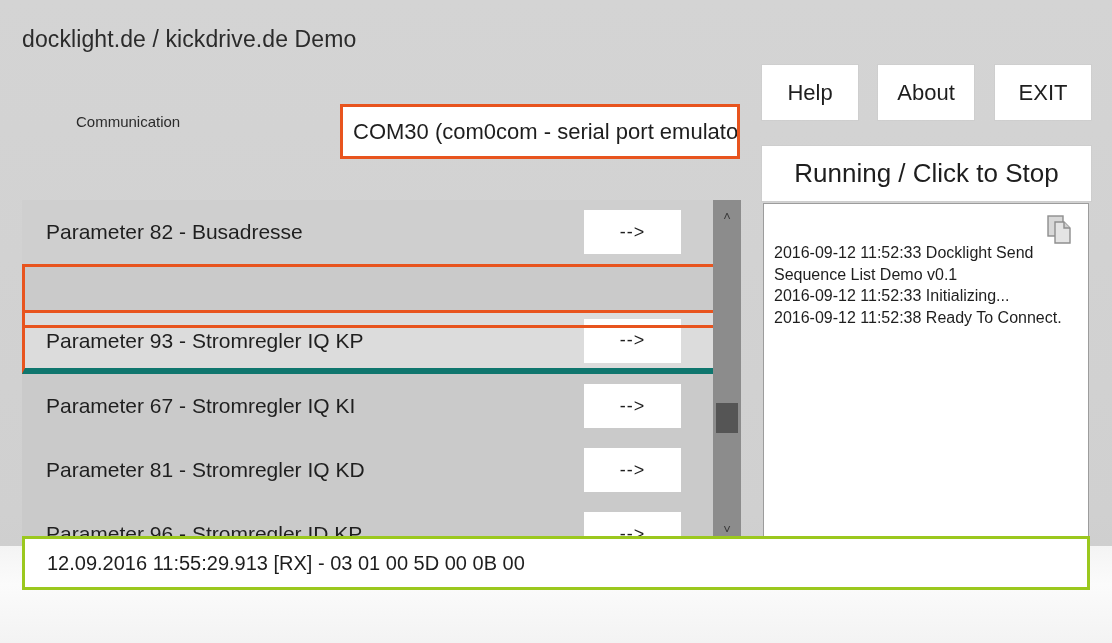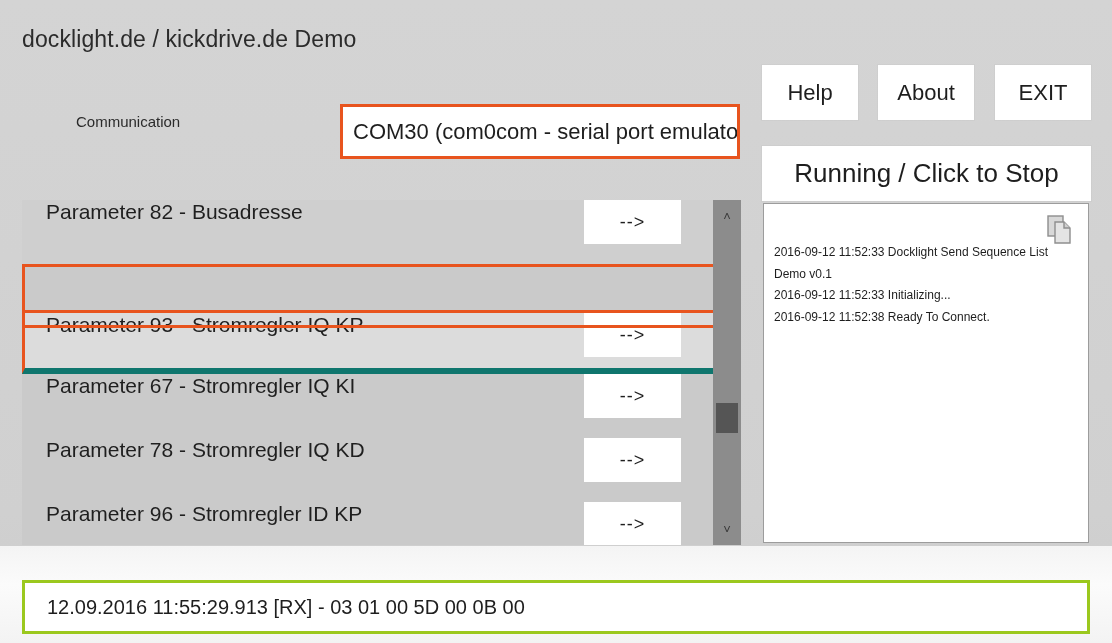--- a/index.html
+++ b/index.html
@@ -110,20 +110,21 @@
     left: 0;
     top: 0;
     width: 691px;
   }
 
   .param-row {
     position: relative;
     height: 64px;
     box-sizing: border-box;
     display: flex;
+    align-items: center;
     background: #cacaca;
     cursor: pointer;
   }
   .param-row.alt { background: #cfcfcf; }
   .param-row.selected {
     background: #dcdcdc;
     border-top: 3px solid #e8541e;
     border-bottom: 6px solid #0f766e;
     border-left: 3px solid #e8541e;
     margin-top: 46px;
@@ -213,21 +214,21 @@
     background: #ffffff;
     border: 1px solid #9c9c9c;
     box-sizing: border-box;
     overflow: hidden;
   }
   #log-text {
     position: absolute;
     left: 10px;
     top: 38px;
     right: 10px;
-    font-size: 12px;
+    font-size: 16px;
     line-height: 21.5px;
     color: #1e1e1e;
     white-space: pre-wrap;
   }
   #copy-icon {
     position: absolute;
     right: 13px;
     top: 11px;
     width: 28px;
     height: 30px;
@@ -239,21 +240,21 @@
     position: absolute;
     left: 0;
     top: 546px;
     width: 1112px;
     height: 97px;
     background: linear-gradient(to bottom, #f4f4f4 0%, #fbfbfb 40%, #f3f3f3 100%);
   }
   #status-bar {
     position: absolute;
     left: 22px;
-    top: 580px;
+    top: 536px;
     width: 1068px;
     height: 54px;
     background: #ffffff;
     border: 3px solid #9bc81e;
     box-sizing: border-box;
     display: flex;
     align-items: center;
     overflow: hidden;
   }
   #status-text {
@@ -291,21 +292,21 @@
         </div>
         <div class="param-row selected">
           <span class="pname">Parameter 93 - Stromregler IQ KP</span>
           <button class="arrow-btn">--&gt;</button>
         </div>
         <div class="param-row">
           <span class="pname">Parameter 67 - Stromregler IQ KI</span>
           <button class="arrow-btn">--&gt;</button>
         </div>
         <div class="param-row">
-          <span class="pname">Parameter 78 - Stromregler IQ KD</span>
+          <span class="pname">Parameter 81 - Stromregler IQ KD</span>
           <button class="arrow-btn">--&gt;</button>
         </div>
         <div class="param-row">
           <span class="pname">Parameter 96 - Stromregler ID KP</span>
           <button class="arrow-btn">--&gt;</button>
         </div>
         <div class="param-row">
           <span class="pname">Parameter 97 - Stromregler ID KI</span>
           <button class="arrow-btn">--&gt;</button>
         </div>

